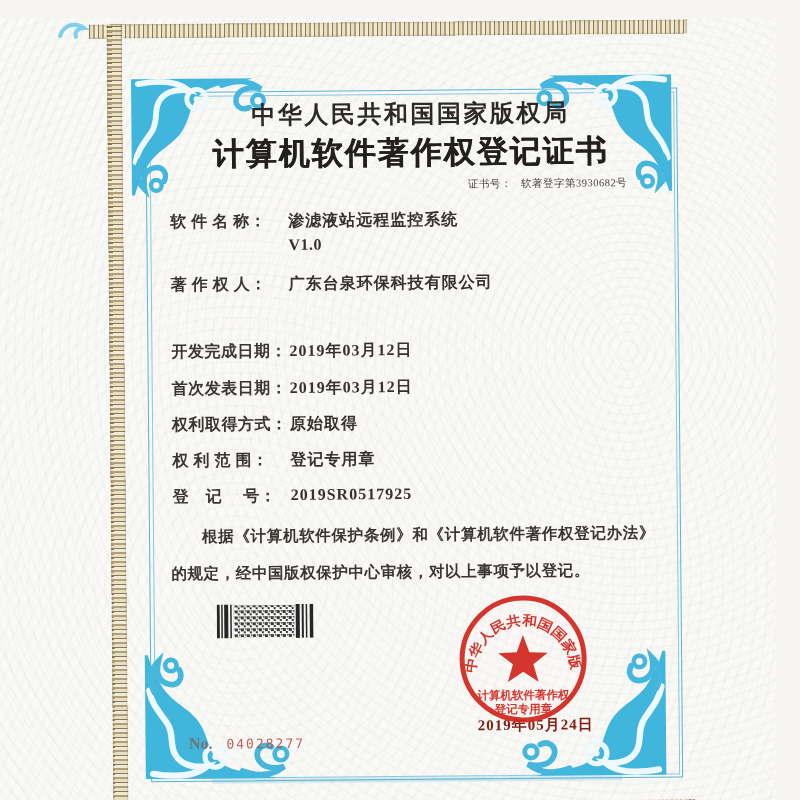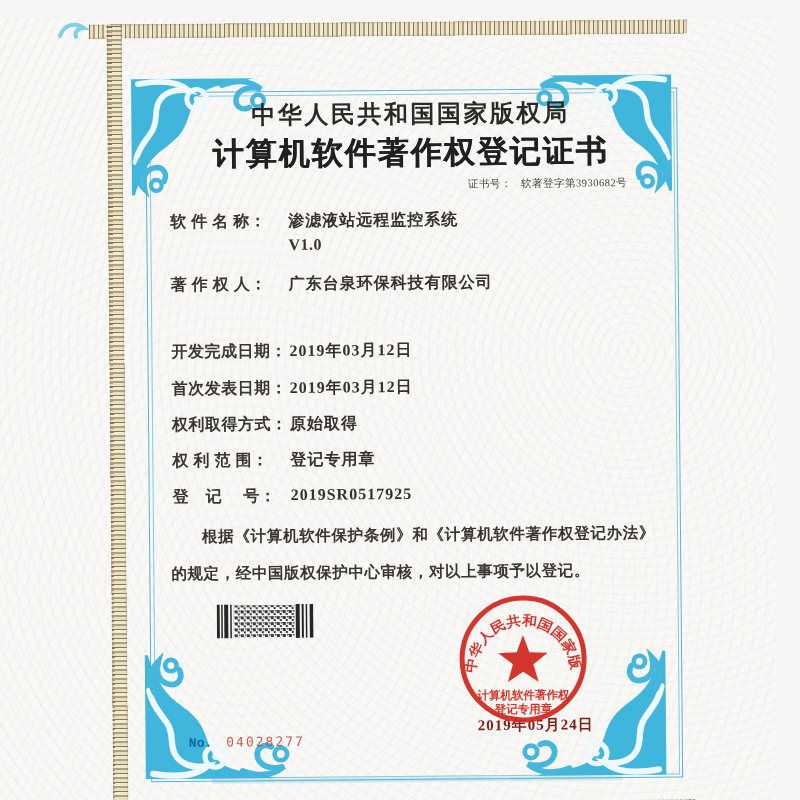--- a/index.html
+++ b/index.html
@@ -80,21 +80,21 @@
   
   .barcode{position:absolute;left:223px;top:593px;width:97px;height:34px;}
   
   .seal{position:absolute;left:461px;top:582px;width:136px;height:136px;opacity:0.93;z-index:5;}
   .seal-date{
     position:absolute;left:483px;top:707px;z-index:4;
     font-size:15px;font-weight:bold;color:#7e2018;letter-spacing:1px;white-space:nowrap;
   }
   
   .serial{position:absolute;left:194px;top:723px;display:flex;align-items:baseline;}
-  .serial .pfx{font-size:13px;font-weight:bold;color:#0369a1;margin-right:14px;font-family:Liberation Mono, monospace;}
+  .serial .pfx{font-size:16px;font-weight:bold;color:#737373;margin-right:14px;}
   .serial .num{
     font-family:"DejaVu Sans Mono","Liberation Mono",monospace;
     font-size:13px;color:#b5473f;letter-spacing:2px;opacity:0.85;
   }
   
   .edge-bottom{position:absolute;left:0;top:793px;width:800px;height:7px;background:#c9c8c6;z-index:9;}
   .edge-br{position:absolute;left:702px;top:786px;width:98px;height:14px;background:#d9d8d6;z-index:9;}
   .squiggle{position:absolute;left:56px;top:0;width:40px;height:24px;z-index:2;}
 </style>
 </head>

